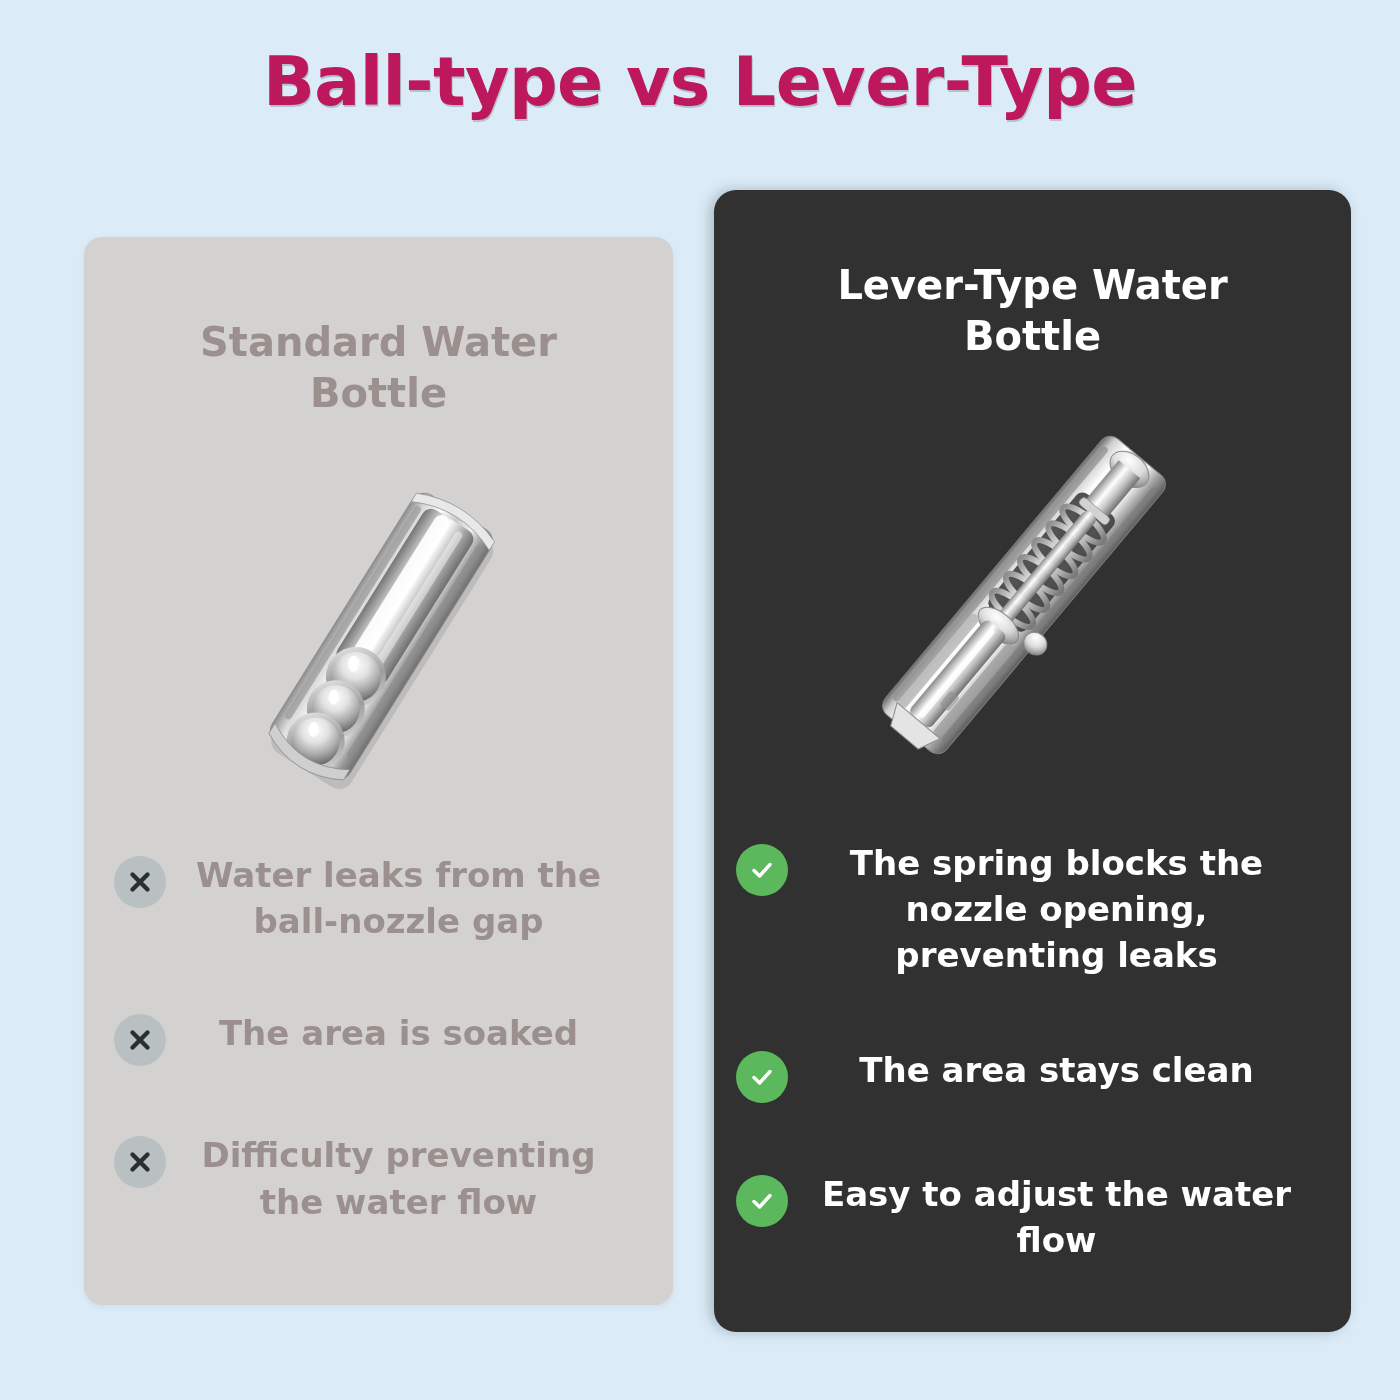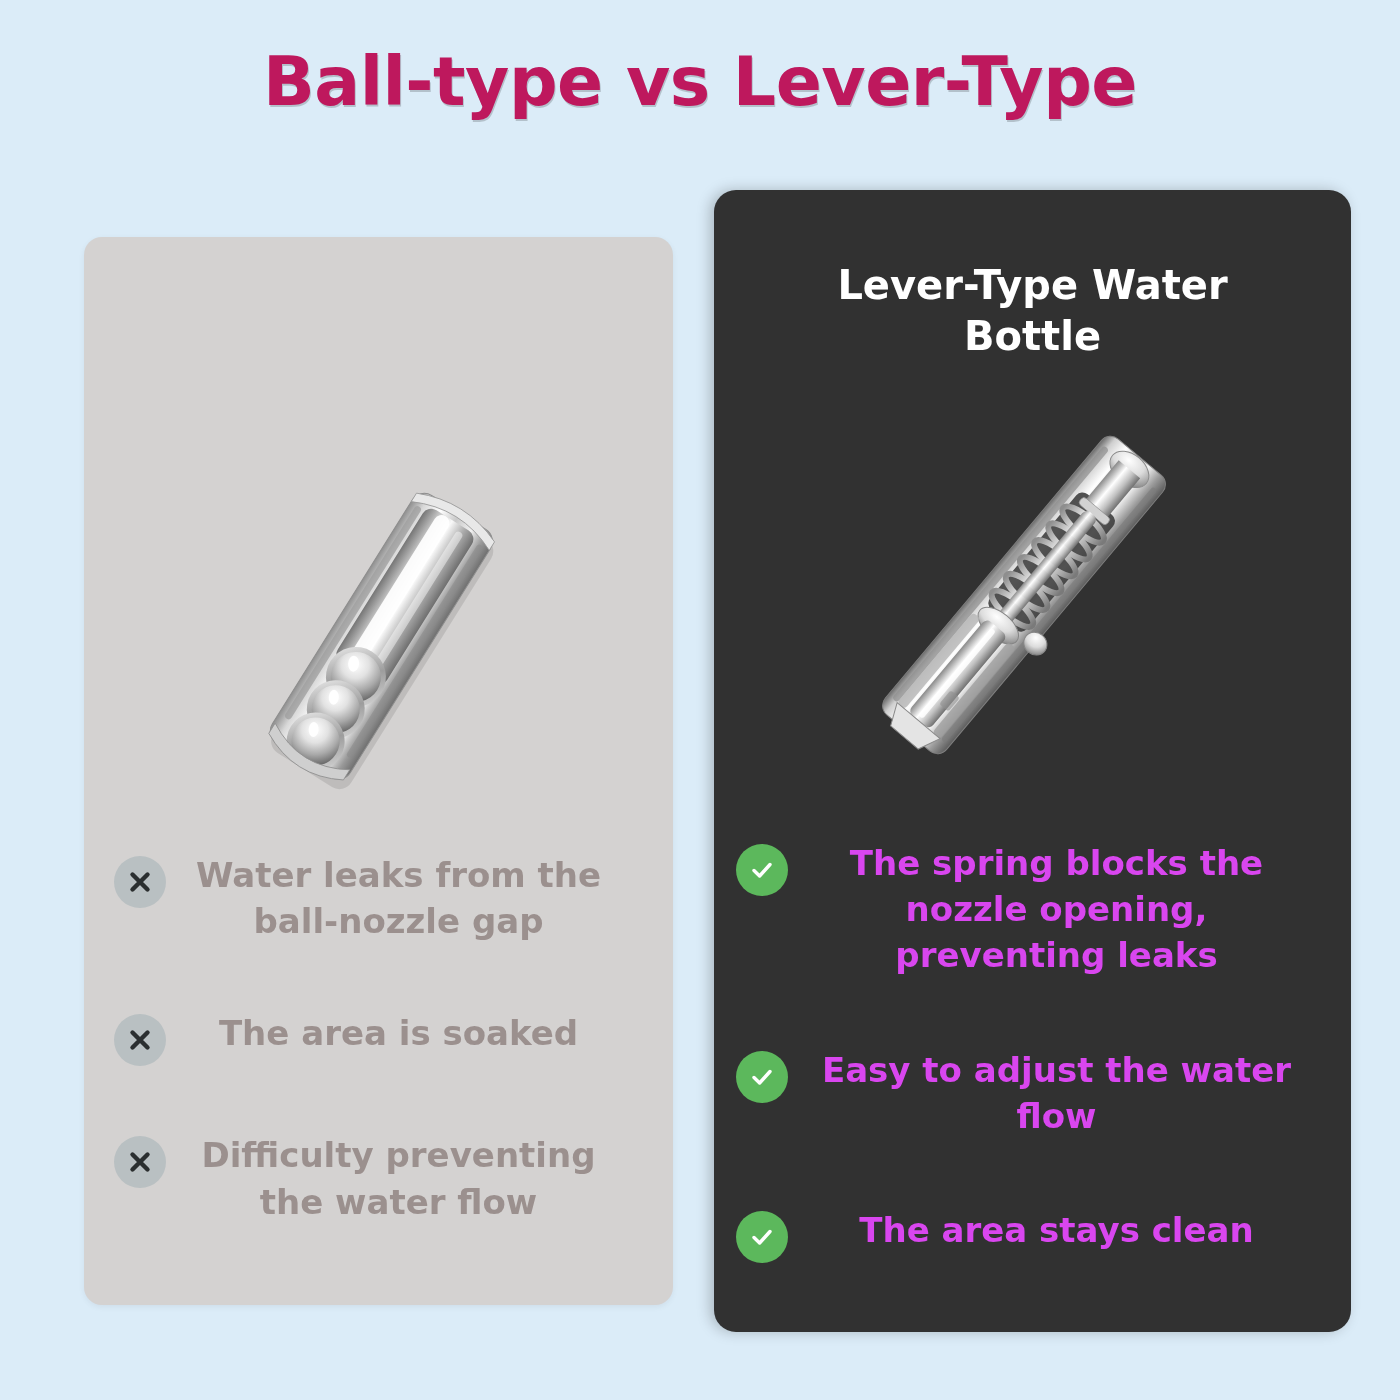--- a/index.html
+++ b/index.html
@@ -99,33 +99,34 @@
     text-align:center;
     flex:1;
   }
   .card-negative .feature-text {
     font-size:34px;
     color:#9b908e;
     padding-right:34px;
   }
   .card-positive .feature-text {
     font-size:34px;
-    color:#d946ef;
+    color:#ffffff;
     padding-right:26px;
   }
 </style>
 </head>
 <body>
 
 <div id="stage">
 
   <div class="page-title">Ball-type vs Lever-Type</div>
 
   <div class="card card-negative">
 
+    <div class="card-title">Standard Water Bottle</div>
 
     <div class="product-art">
       <svg viewBox="0 0 300 330" width="300" height="330" aria-hidden="true">
         <defs>
           <linearGradient id="chromeA" x1="0" y1="0" x2="1" y2="0">
             <stop offset="0%" stop-color="#8f8f8f"></stop>
             <stop offset="14%" stop-color="#d8d8d8"></stop>
             <stop offset="32%" stop-color="#ffffff"></stop>
             <stop offset="52%" stop-color="#c9c9c9"></stop>
             <stop offset="72%" stop-color="#f2f2f2"></stop>
@@ -301,26 +302,26 @@
           </svg>
         </span>
         <span class="feature-text">The spring blocks the nozzle opening, preventing leaks</span>
       </div>
       <div class="feature-row">
         <span class="feature-icon icon-check">
           <svg width="30" height="30" viewBox="0 0 30 30" aria-hidden="true">
             <path d="M7 15.5 L12.6 21 L23 9.5" stroke="#ffffff" stroke-width="3.4" fill="none" stroke-linecap="round" stroke-linejoin="round"></path>
           </svg>
         </span>
-        <span class="feature-text">Easy to adjust the water flow</span>
+        <span class="feature-text">The area stays clean</span>
       </div>
       <div class="feature-row">
         <span class="feature-icon icon-check">
           <svg width="30" height="30" viewBox="0 0 30 30" aria-hidden="true">
             <path d="M7 15.5 L12.6 21 L23 9.5" stroke="#ffffff" stroke-width="3.4" fill="none" stroke-linecap="round" stroke-linejoin="round"></path>
           </svg>
         </span>
-        <span class="feature-text">The area stays clean</span>
+        <span class="feature-text">Easy to adjust the water flow</span>
       </div>
     </div>
   </div>
 
 </div>
 
 </body></html>

